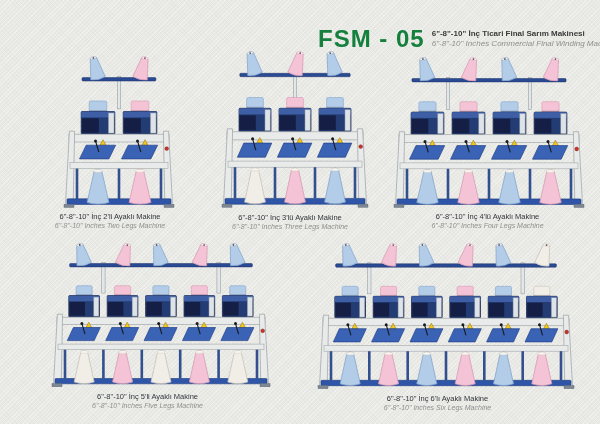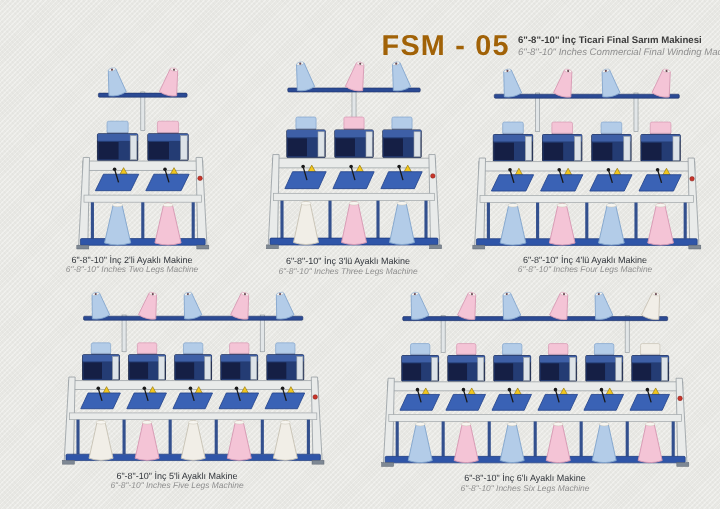--- a/index.html
+++ b/index.html
@@ -8,21 +8,21 @@
     font-family:"Liberation Sans", sans-serif;
     background:
       repeating-linear-gradient(45deg, rgba(0,0,0,0.015) 0 1px, transparent 1px 3px),
       repeating-linear-gradient(-45deg, rgba(255,255,255,0.35) 0 1px, transparent 1px 3px),
       #e8e8e4;
   }
   #page{position:relative;width:600px;height:424px;}
 
   
   .header{position:absolute;left:318px;top:28px;display:flex;gap:7px;align-items:flex-start;}
-  .model{font-size:24px;font-weight:bold;color:#a16207;line-height:0.95;letter-spacing:1px;white-space:nowrap;}
+  .model{font-size:24px;font-weight:bold;color:#15803d;line-height:0.95;letter-spacing:1px;white-space:nowrap;}
   .subtitle{padding-top:1px;}
   .sub-tr{font-size:8px;color:#3b3b3b;font-weight:bold;line-height:1.25;white-space:nowrap;}
   .sub-en{font-size:8px;color:#8f8f8f;font-style:italic;line-height:1.25;white-space:nowrap;}
 
   
   .fig{position:absolute;}
   .fig svg{display:block;overflow:visible;}
   #fig-0{left:58px;top:55px;}
   #fig-1{left:226px;top:50px;}
   #fig-2{left:398px;top:56px;}

